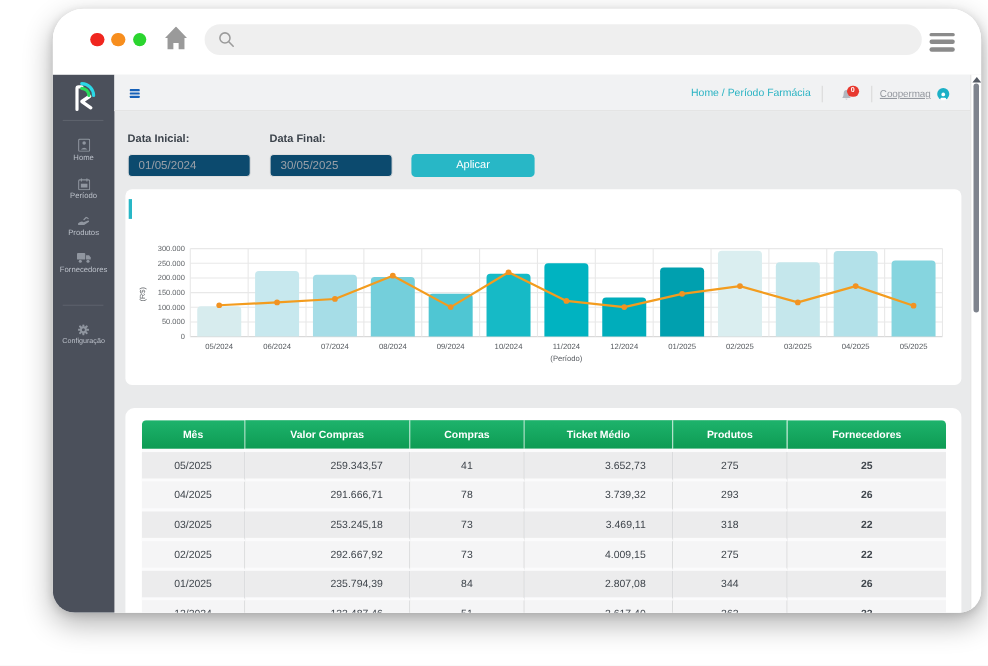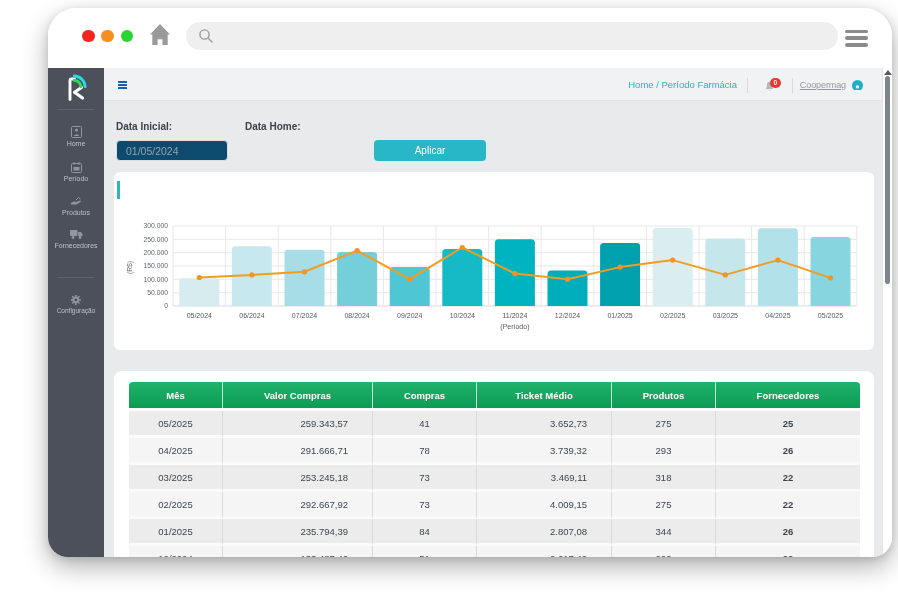--- a/index.html
+++ b/index.html
@@ -158,21 +158,22 @@
       <div class="avatar">
         <svg width="11" height="11" viewBox="0 0 13 13">
             <circle cx="6.5" cy="4.6" r="2" fill="#fff"></circle>
             <rect x="3.4" y="8.2" width="6.2" height="2.6" rx="1.3" fill="#fff"></rect>
           </svg>
       </div>
     </div>
     <div class="content">
       <div class="flabel" style="left:12px; top:20px">Data Inicial:</div>
       <input class="finput" style="left: 12px;" value="01/05/2024" readonly="">
-      <div class="flabel" style="left:141px; top:20px">Data Home:</div>
+      <div class="flabel" style="left:141px; top:20px">Data Final:</div>
+      <input class="finput" style="left: 141px;" value="30/05/2025" readonly="">
       <div class="fbtn">Aplicar</div>
       <div class="card chartcard">
         <div class="accent"></div>
         <svg style="position:absolute;left:0;top:38px" width="760" height="140" viewBox="0 0 760 140">
 <line x1="59.0" y1="16.00" x2="742.8" y2="16.00" stroke="#e8e8e8" stroke-width="1"></line>
 <line x1="59.0" y1="29.33" x2="742.8" y2="29.33" stroke="#e8e8e8" stroke-width="1"></line>
 <line x1="59.0" y1="42.67" x2="742.8" y2="42.67" stroke="#e8e8e8" stroke-width="1"></line>
 <line x1="59.0" y1="56.00" x2="742.8" y2="56.00" stroke="#e8e8e8" stroke-width="1"></line>
 <line x1="59.0" y1="69.33" x2="742.8" y2="69.33" stroke="#e8e8e8" stroke-width="1"></line>
 <line x1="59.0" y1="82.67" x2="742.8" y2="82.67" stroke="#e8e8e8" stroke-width="1"></line>

